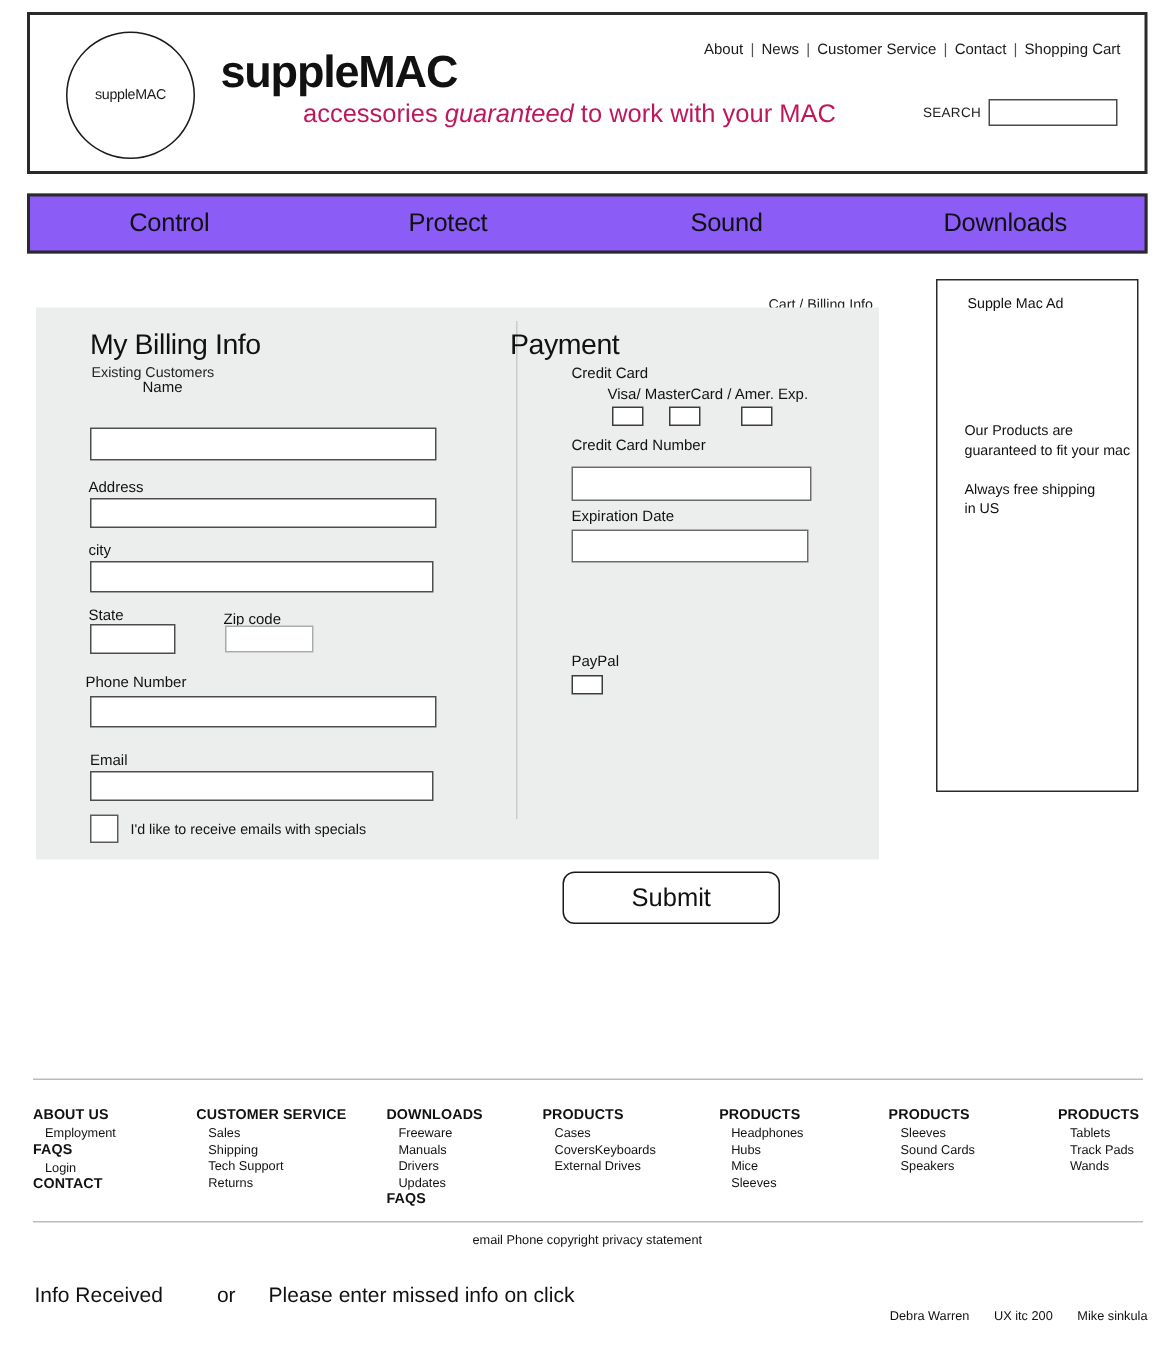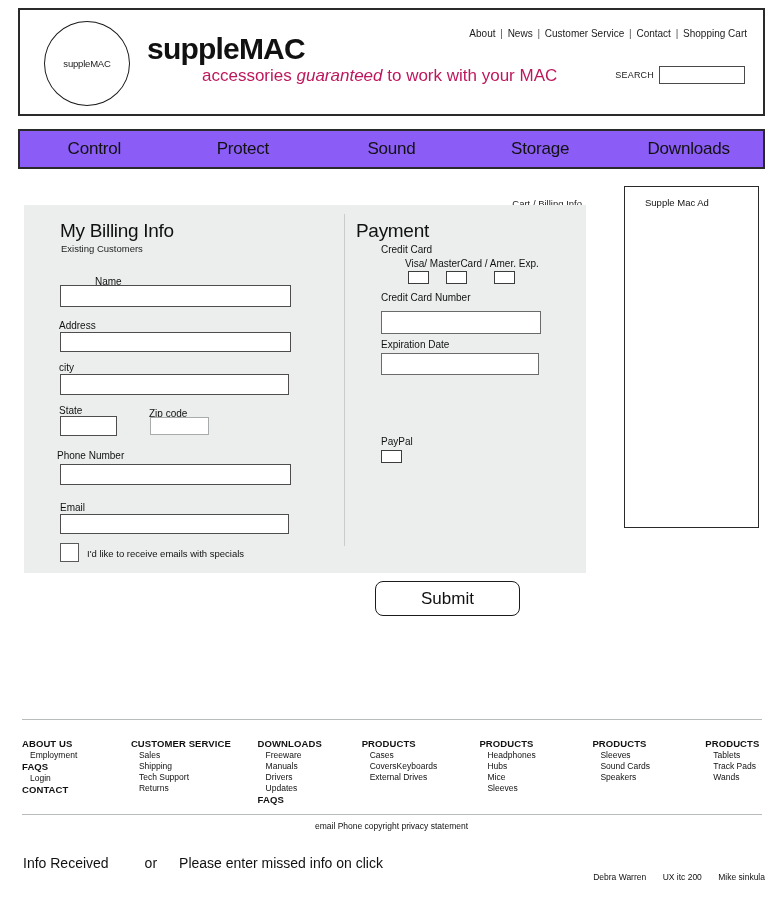--- a/index.html
+++ b/index.html
@@ -283,33 +283,32 @@
     <div class="search-wrap">
       <span class="search-label">SEARCH</span>
       <input class="search-input" type="text" value="" style="">
     </div>
   </div>
 
   <div class="nav-box">
     <div class="nav-item">Control</div>
     <div class="nav-item">Protect</div>
     <div class="nav-item">Sound</div>
-    <div class="nav-item">Storage</div>
     <div class="nav-item">Downloads</div>
   </div>
 
   <div class="breadcrumb">Cart / Billing Info</div>
 
   <div class="form-panel"></div>
   <div class="panel-divider"></div>
 
   <div class="sec-title" style="left:60px; top:220px;">My Billing Info</div>
   <div class="sec-sub" style="left:61px; top:243px;">Existing Customers</div>
 
-  <div class="fld-label" style="left:59px; top:276px;padding-left:36px;">Name</div>
+  <div class="fld-label" style="left:59px; top:253px;padding-left:36px;">Name</div>
   <input class="txt-input" style="left: 60px; top: 285px; width: 231px; height: 22px;" type="text" value="">
 
   <div class="fld-label" style="left:59px; top:320px;">Address</div>
   <input class="txt-input" style="left: 60px; top: 332px; width: 231px; height: 20px;" type="text" value="">
 
   <div class="fld-label" style="left:59px; top:362px;">city</div>
   <input class="txt-input" style="left: 60px; top: 374px; width: 229px; height: 21px;" type="text" value="">
 
   <div class="fld-label" style="left:59px; top:405px;">State</div>
   <input class="txt-input" style="left: 60px; top: 416px; width: 57px; height: 20px;" type="text" value="">
@@ -319,39 +318,43 @@
 
   <div class="fld-label" style="left:57px; top:450px;">Phone Number</div>
   <input class="txt-input" style="left: 60px; top: 464px; width: 231px; height: 21px;" type="text" value="">
 
   <div class="fld-label" style="left:60px; top:502px;">Email</div>
   <input class="txt-input" style="left: 60px; top: 514px; width: 229px; height: 20px;" type="text" value="">
 
   <input class="chk sq" style="left: 60px; top: 543px;" type="checkbox">
   <div class="chk-note" style="left:87px; top:548px;">I'd like to receive emails with specials</div>
 
-  <div class="sec-title" style="left:356px; top:220px;">Payment</div>
+  <div class="sec-title" style="left:340px; top:220px;">Payment</div>
   <div class="fld-label" style="left:381px; top:244px;">Credit Card</div>
   <div class="fld-label" style="left:405px; top:258px;">Visa/ MasterCard / Amer. Exp.</div>
 
   <input class="chk" style="left: 408px; top: 271px;" type="checkbox">
   <input class="chk" style="left: 446px; top: 271px;" type="checkbox">
   <input class="chk" style="left: 494px; top: 271px;" type="checkbox">
 
   <div class="fld-label" style="left:381px; top:292px;">Credit Card Number</div>
   <input class="txt-input" style="left: 381px; top: 311px; width: 160px; height: 23px; border-color: rgb(106, 106, 106);" type="text" value="">
 
   <div class="fld-label" style="left:381px; top:339px;">Expiration Date</div>
   <input class="txt-input" style="left: 381px; top: 353px; width: 158px; height: 22px; border-color: rgb(106, 106, 106);" type="text" value="">
 
   <div class="fld-label" style="left:381px; top:436px;">PayPal</div>
   <input class="chk" style="left: 381px; top: 450px;" type="checkbox">
 
   <div class="ad-box">
     <div class="ad-title">Supple Mac Ad</div>
+    <div class="ad-body">
+      <p><span>Our Products are</span><br><span>guaranteed to fit your mac</span></p>
+      <p><span>Always free shipping</span><br><span>in US</span></p>
+    </div>
   </div>
 
   <button class="submit-btn">Submit</button>
 
   <div class="footer-rule"></div>
 
   <div class="footer-cols">
 
     <div class="fcol" style="width:105px;">
       <div class="fcol-h">ABOUT US</div>

